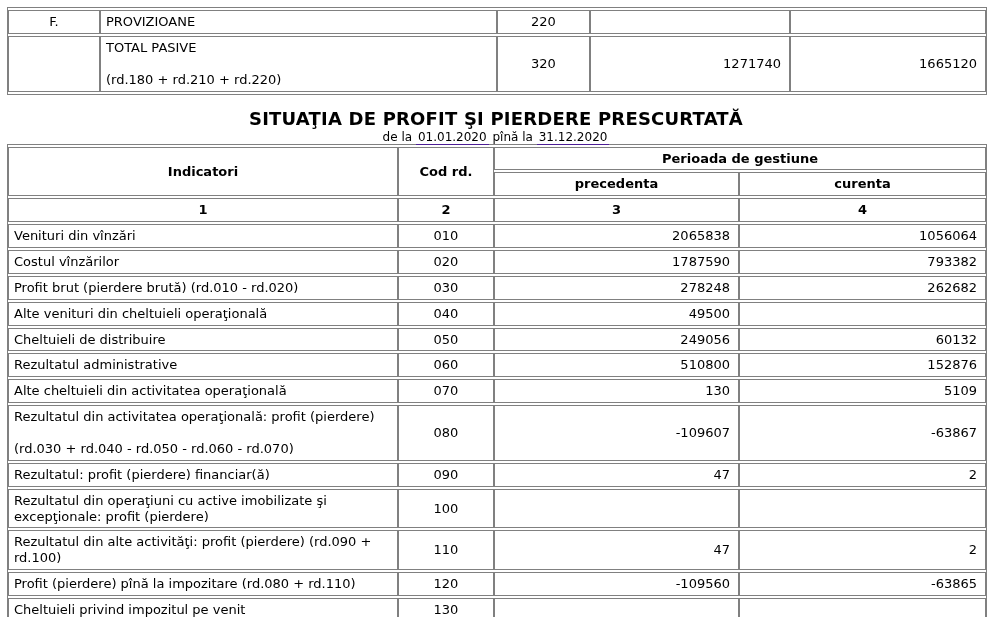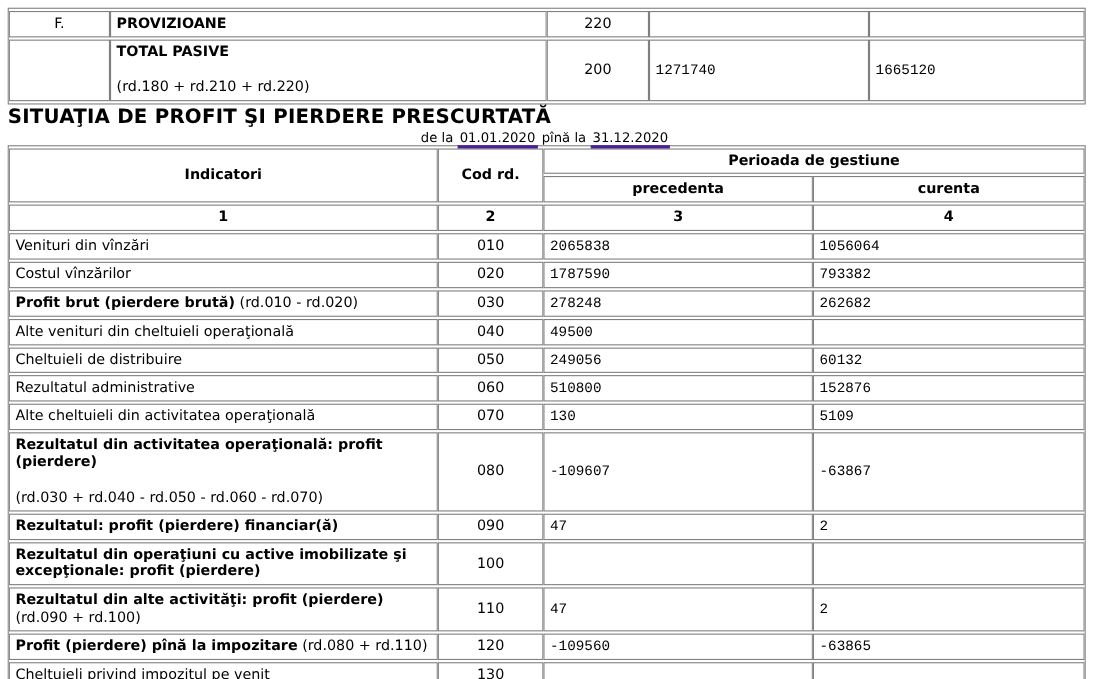--- a/index.html
+++ b/index.html
@@ -26,39 +26,39 @@
   td {
     border: 1px solid #808080;
     background: #ffffff;
     font-size: 13px;
     line-height: 1.22;
     padding: 3px 5px;
     vertical-align: middle;
     overflow: hidden;
   }
   td.code   { text-align: center; }
-  td.num    { text-align: left; padding-right: 8px; font-family: Liberation Mono, monospace; }
+  td.num    { text-align: right; padding-right: 8px; }
   td.hdr    { text-align: center; font-weight: bold; padding: 3px 4px; }
-  .b        { font-weight: bold; }
+  .b        { font-weight: normal; }
   .formula  { font-weight: normal; margin-top: 16px; }
   .blockline{ display: block; }
   .title {
-    text-align: left;
+    text-align: center;
     font-weight: bold;
     font-size: 18px;
-    margin-top: 1px;
+    margin-top: 13px;
     letter-spacing: 0.2px;
   }
   .subtitle {
     text-align: center;
     font-size: 12px;
     margin-top: 1px;
   }
   .subtitle .u {
-    border-bottom: 3px solid #4c1d95;
+    border-bottom: 1px solid #4c1d95;
     padding: 0 2px;
   }
   .annex {
     text-align: right;
     font-size: 12px;
     margin: 5px 0 2px 0;
   }
 </style>
 </head>
 <body>
@@ -77,21 +77,21 @@
       <tr>
         <td class="code">F.</td>
         <td><span class="b">PROVIZIOANE</span></td>
         <td class="code">220</td>
         <td class="num"></td>
         <td class="num"></td>
       </tr>
       <tr>
         <td class="code"></td>
         <td><span class="b">TOTAL PASIVE</span><span class="formula blockline">(rd.180 + rd.210 + rd.220)</span></td>
-        <td class="code">200</td>
+        <td class="code">320</td>
         <td class="num">1271740</td>
         <td class="num">1665120</td>
       </tr>
     </tbody>
   </table>
 
   <div class="title">SITUAŢIA DE PROFIT ŞI PIERDERE PRESCURTATĂ</div>
   <div class="subtitle">
     <span>de la</span>
     <span class="u">01.01.2020</span>

